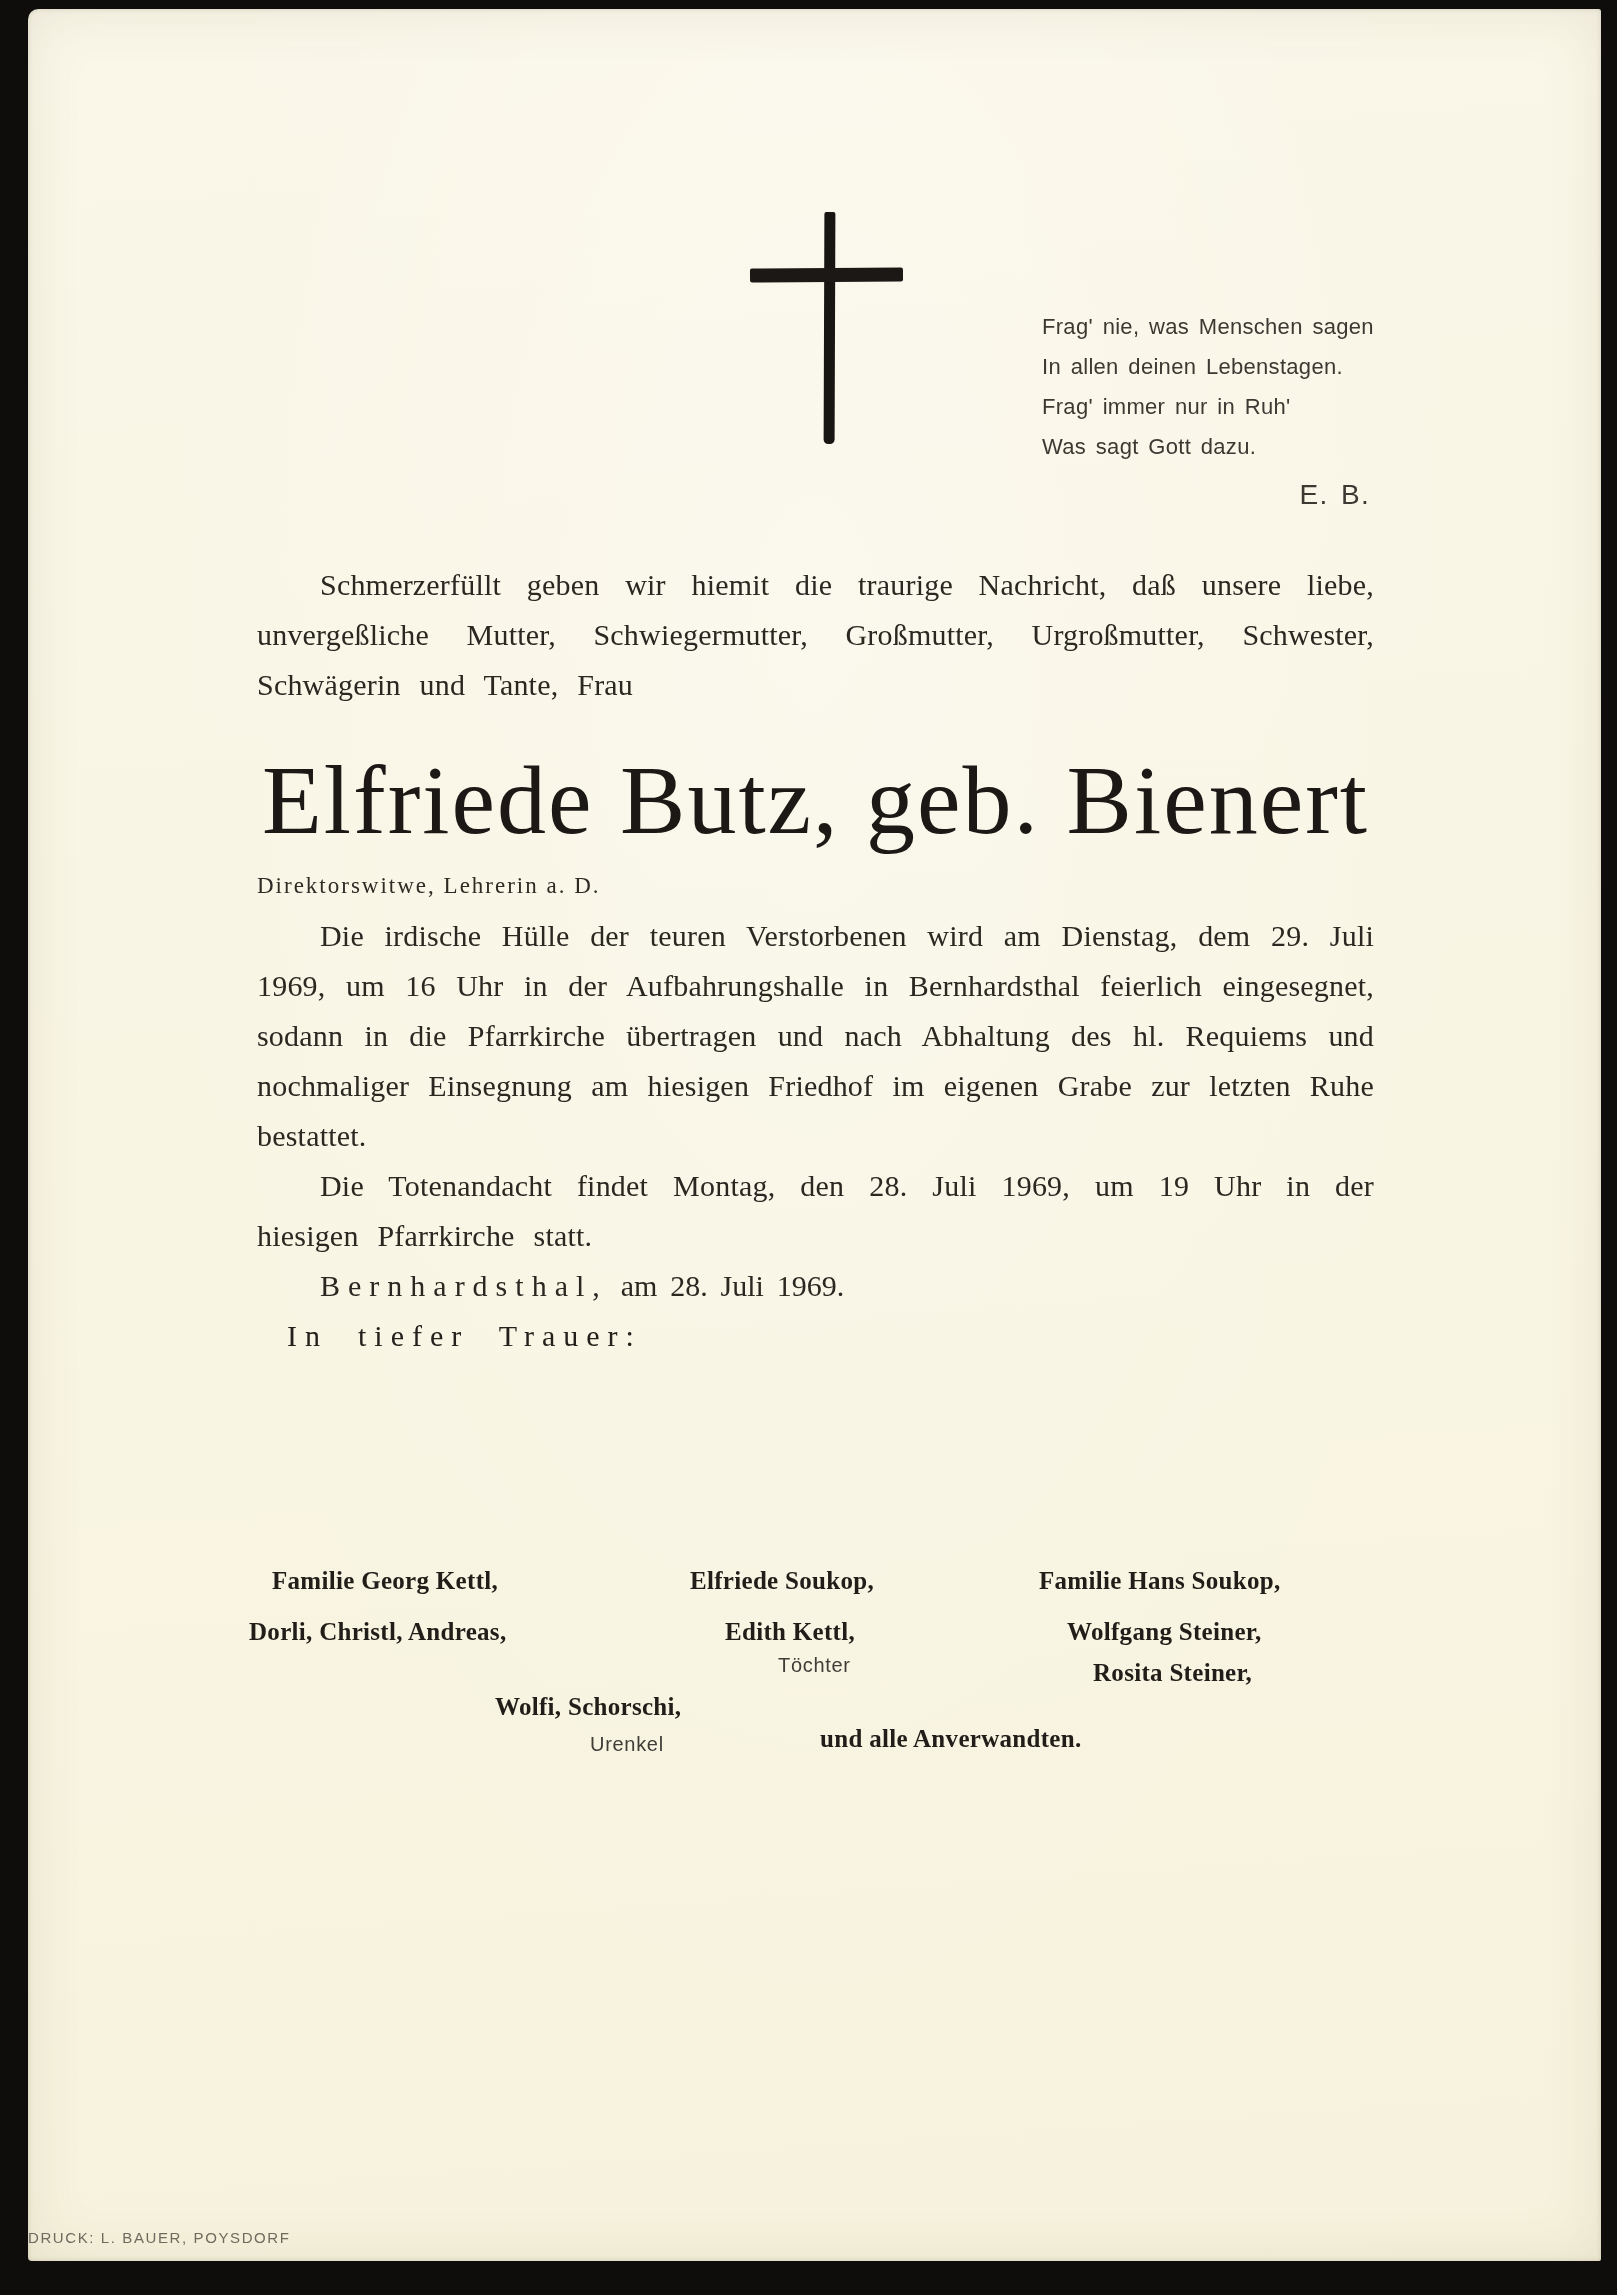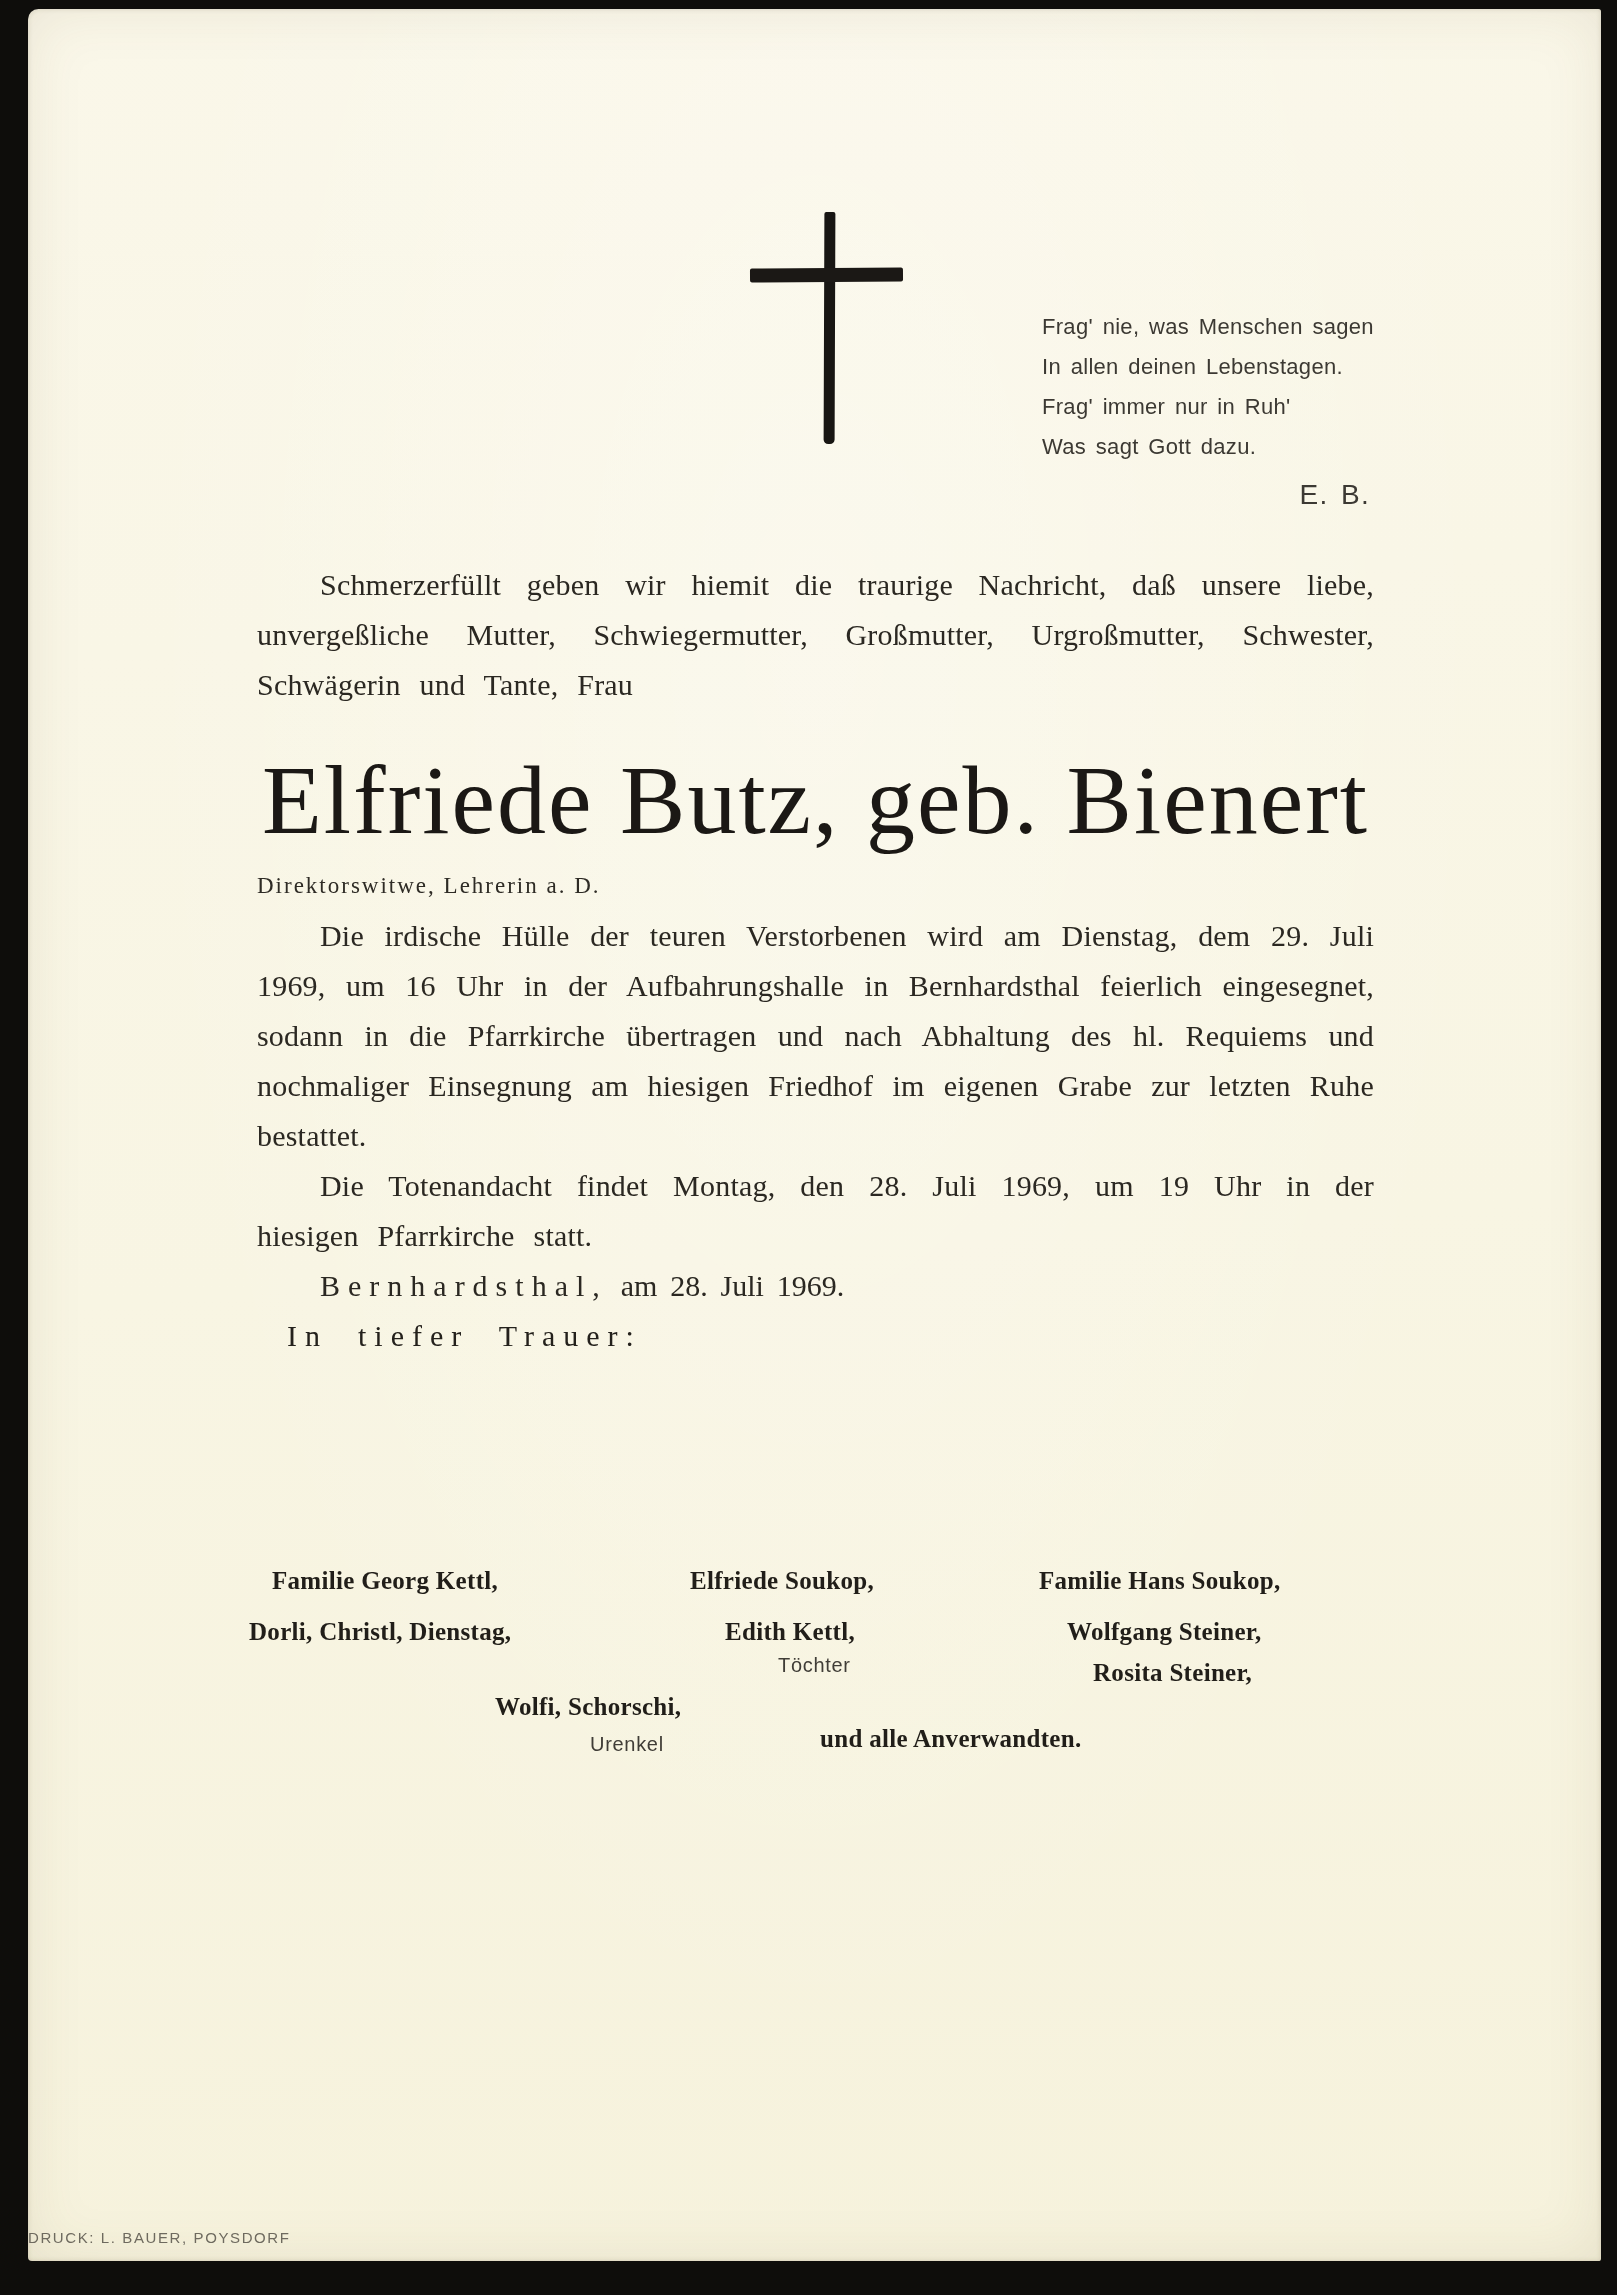--- a/index.html
+++ b/index.html
@@ -183,21 +183,21 @@
       <p class="dateline">
         <span class="place">Bernhardsthal,</span><span>am 28. Juli 1969.</span>
       </p>
       <div class="closing">In tiefer Trauer:</div>
     </div>
 
     <div class="mourner m-c1-r1">Familie Georg Kettl,</div>
     <div class="mourner m-c2-r1">Elfriede Soukop,</div>
     <div class="mourner m-c3-r1">Familie Hans Soukop,</div>
 
-    <div class="mourner m-c1-r2">Dorli, Christl, Dienstag,</div>
+    <div class="mourner m-c1-r2">Dorli, Christl, Andreas,</div>
     <div class="mourner m-c2-r2">Edith Kettl,</div>
     <div class="mourner m-c3-r2">Wolfgang Steiner,</div>
 
     <div class="mlabel m-toechter">Töchter</div>
     <div class="mourner m-c3-r3">Rosita Steiner,</div>
 
     <div class="mourner m-wolfi">Wolfi, Schorschi,</div>
     <div class="mlabel m-urenkel">Urenkel</div>
     <div class="mourner m-anverwandte">und alle Anverwandten.</div>
 

